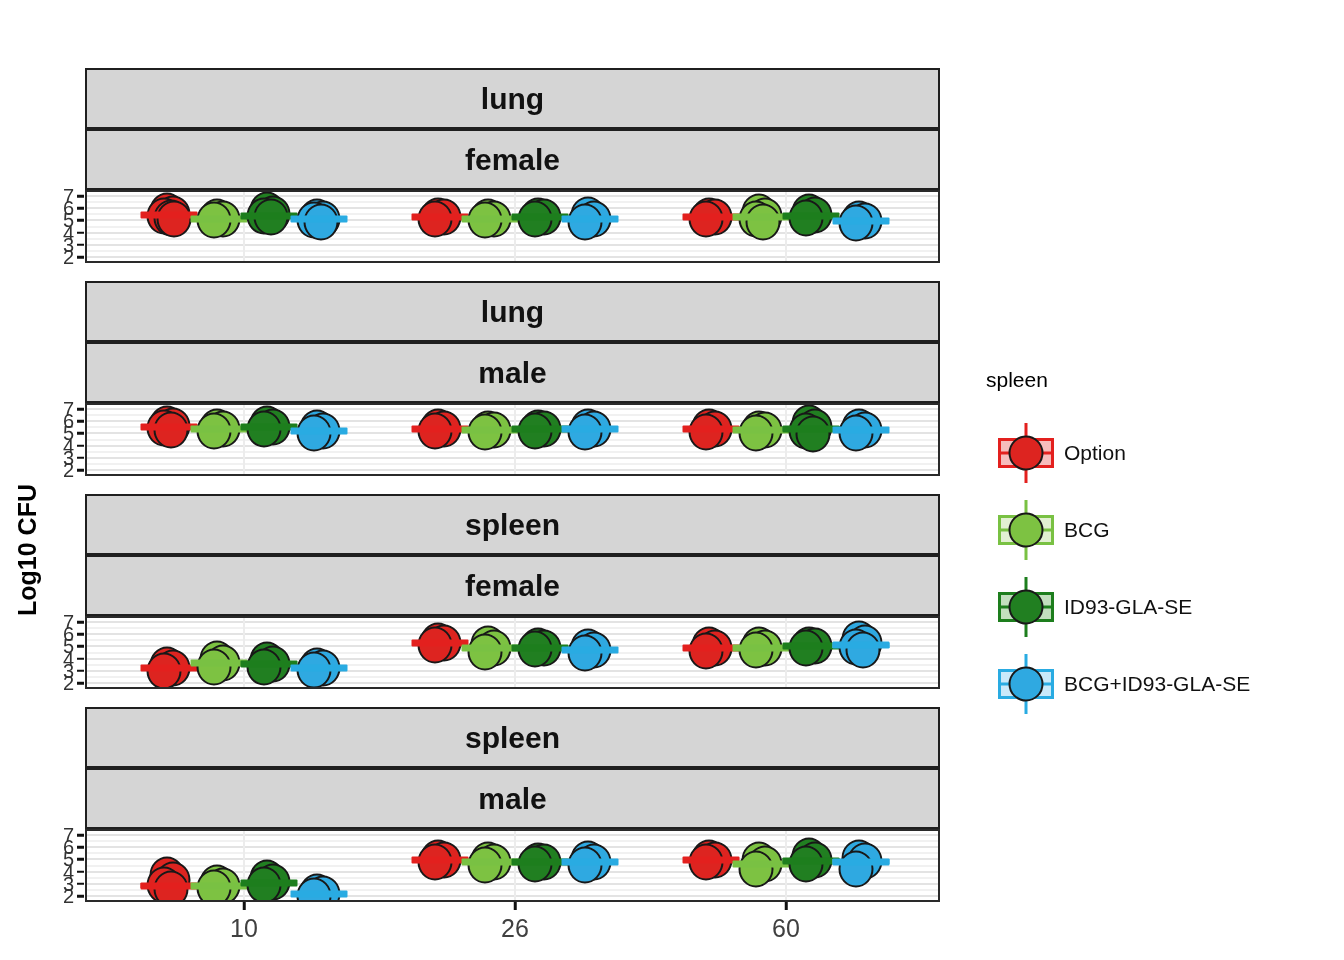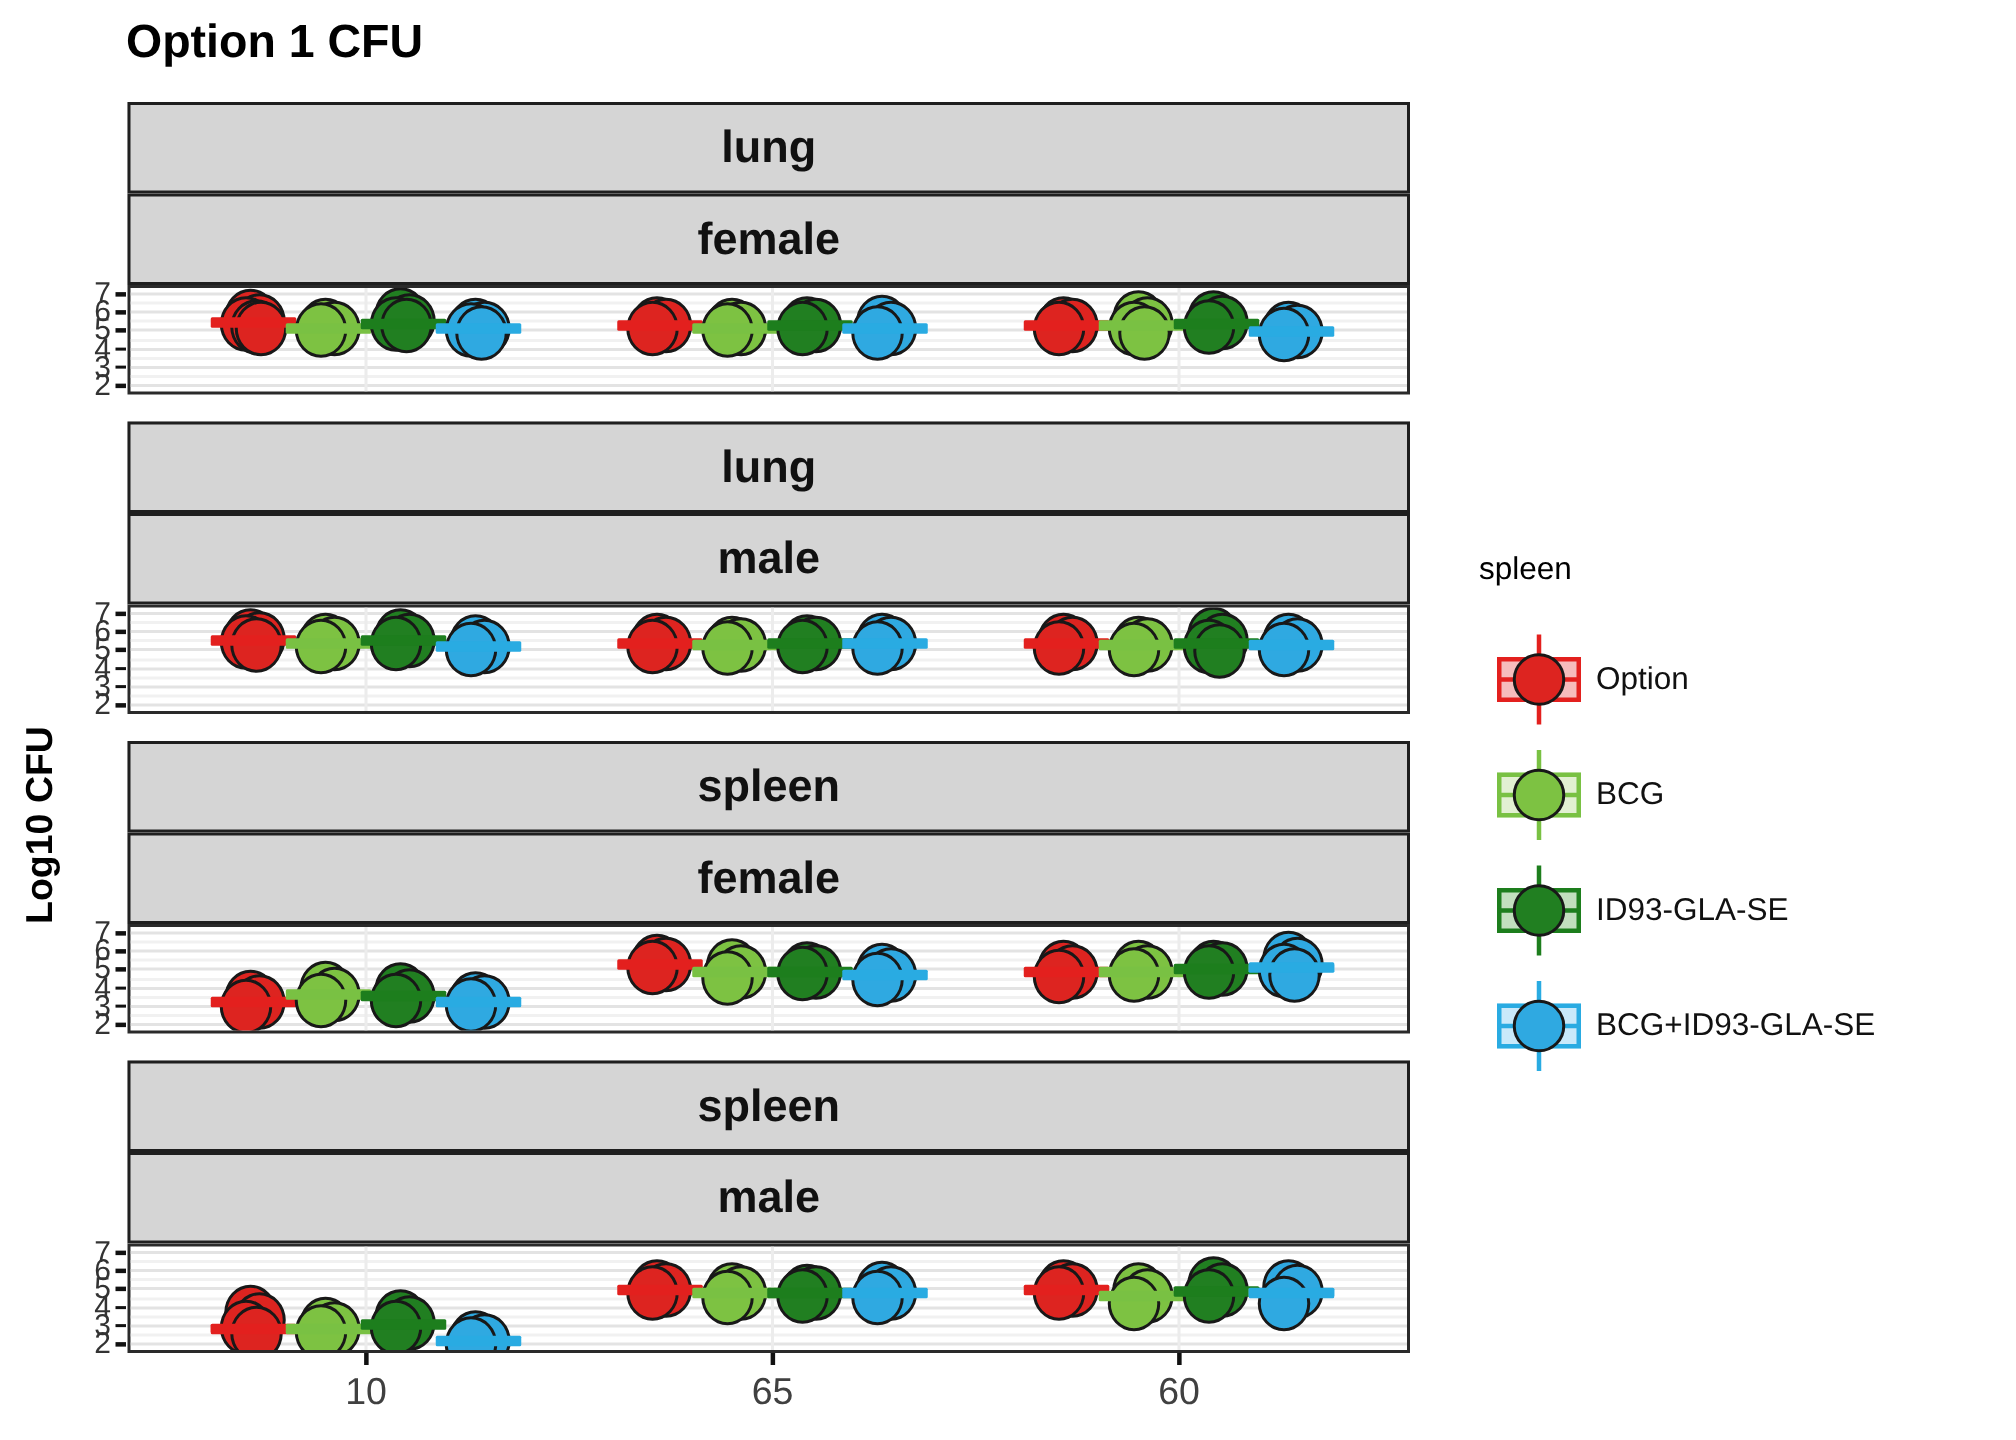--- a/index.html
+++ b/index.html
@@ -33,21 +33,20 @@
               transform:translate(-50%,-50%);border:3px solid;box-sizing:border-box;}
   .lkey .kline{position:absolute;left:50%;top:50%;width:56px;height:3px;transform:translate(-50%,-50%);}
   .lkey .kcircle{position:absolute;left:50%;top:50%;width:35px;height:35px;border-radius:50%;
               transform:translate(-50%,-50%);border:2.5px solid #181818;box-sizing:border-box;}
   .llabel{position:absolute;left:1064px;transform:translateY(-50%);font-size:21px;color:#111;white-space:nowrap;}
 </style>
 </head>
 <body>
 
 <div class="figure">
-  <div class="title">Option 1 CFU</div>
   <div class="ylab">Log10 CFU</div>
   <div id="plot">
       <div class="strip" style="top: 68px;">
         <span>lung</span>
       </div>
       <div class="strip" style="top: 129px;">
         <span>female</span>
       </div>
       <div class="panel" style="top: 190px;">
         <div class="gl-h" style="top: 64px; background: rgb(227, 227, 227);"></div>
@@ -381,21 +380,21 @@
       <div class="yticklabel" style="left: 46px; top: 859.4px;">5</div>
       <div class="ytick" style="left: 77px; top: 871.6px;"></div>
       <div class="yticklabel" style="left: 46px; top: 871.6px;">4</div>
       <div class="ytick" style="left: 77px; top: 883.8px;"></div>
       <div class="yticklabel" style="left: 46px; top: 883.8px;">3</div>
       <div class="ytick" style="left: 77px; top: 896px;"></div>
       <div class="yticklabel" style="left: 46px; top: 896px;">2</div>
       <div class="xtick" style="left: 244px; top: 902px;"></div>
       <div class="xticklabel" style="left: 244px; top: 914px;">10</div>
       <div class="xtick" style="left: 515px; top: 902px;"></div>
-      <div class="xticklabel" style="left: 515px; top: 914px;">65</div>
+      <div class="xticklabel" style="left: 515px; top: 914px;">26</div>
       <div class="xtick" style="left: 786px; top: 902px;"></div>
       <div class="xticklabel" style="left: 786px; top: 914px;">60</div>
     </div>
   <div class="legend-title">spleen</div>
   <div id="legend">
       <div class="lkey" style="left: 1026px; top: 453px;">
         <div class="whisker" style="background: rgb(227, 32, 30);"></div>
         <div class="kbox" style="border-color: rgb(227, 32, 30); background: rgb(246, 188, 188);"></div>
         <div class="kline" style="background: rgb(227, 32, 30);"></div>
         <div class="kcircle" style="background: rgb(221, 36, 32);"></div>

